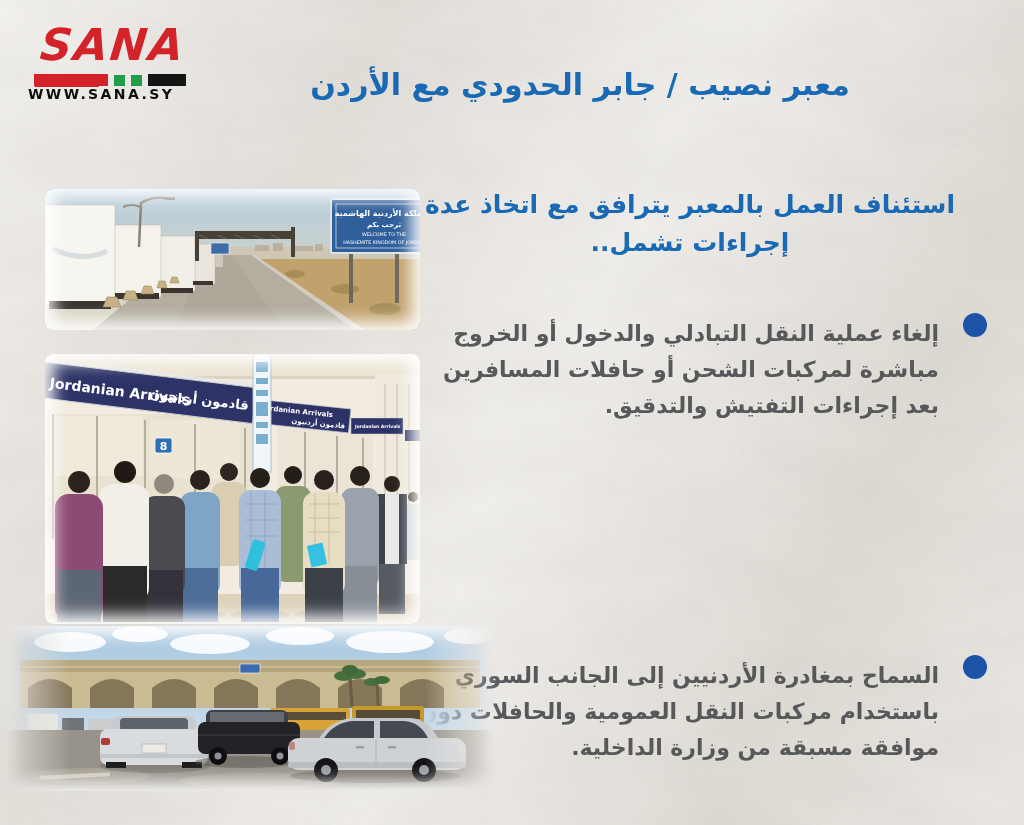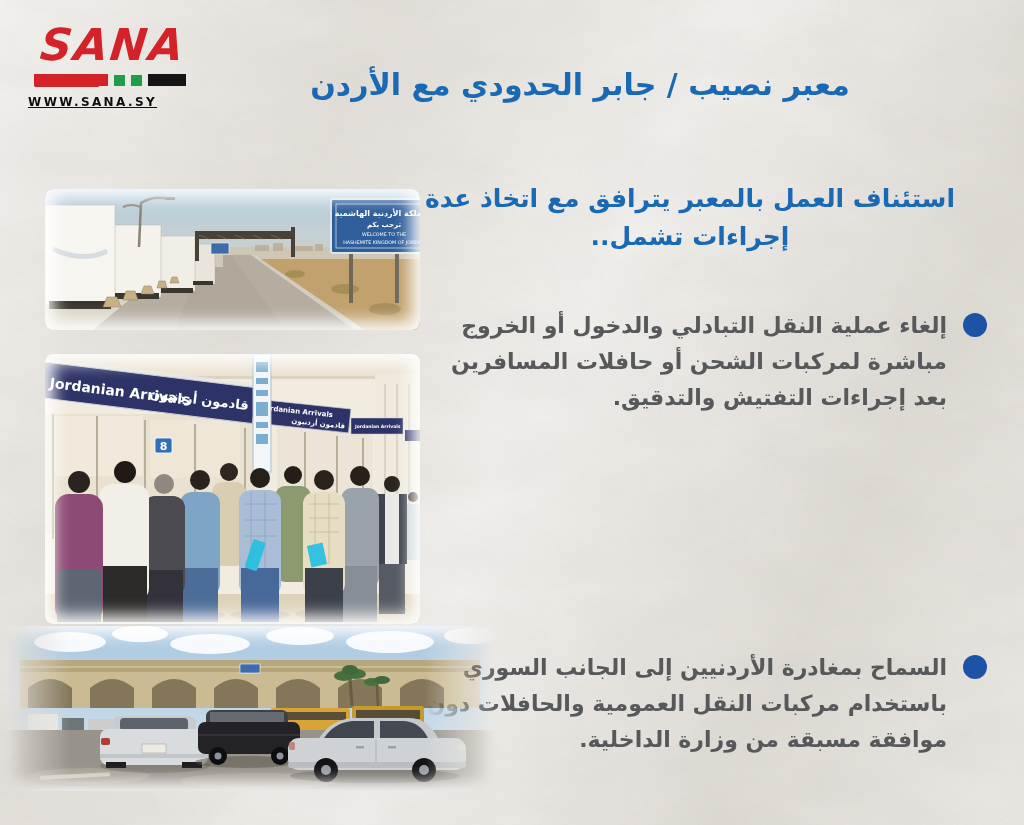--- a/index.html
+++ b/index.html
@@ -18,38 +18,38 @@
   .logo-word{
     position:relative;color:#d42328;font-weight:bold;font-style:italic;
     font-size:44px;line-height:42px;letter-spacing:2px;transform:skewX(-6deg);
     text-align:center;
   }
   .logo-swoosh{position:absolute;left:8px;top:58px;width:64px;height:5px;background:#d42328;transform:skewX(-32deg);}
   .flag-stripe{display:flex;align-items:center;margin:8px 0 0 6px;height:12px;}
   .fs-red{width:74px;height:12px;background:#d42328;}
   .fs-green{width:11px;height:11px;background:#1f9d49;margin-left:6px;}
   .fs-black{width:38px;height:12px;background:#151515;margin-left:6px;}
-  .site{margin-top:9px;font-size:12px;font-weight:bold;letter-spacing:2.4px;color:#0e0e0e;text-decoration:underline;}
+  .site{font-size:14px;font-weight:bold;letter-spacing:2.4px;color:#0e0e0e;}
 
   
   .title{
     position:absolute;left:218px;top:48px;width:700px;margin:12px;
     font-size:30px;line-height:50px;font-weight:bold;color:#1a69b4;
     text-align:center;white-space:nowrap;
   }
   .intro{
-    position:absolute;left:400px;top:180px;width:580px;
+    position:absolute;left:400px;top:186px;width:580px;
     font-size:25px;line-height:38px;font-weight:bold;color:#1a69b4;
     text-align:center;
   }
 
   
   .bullet-row{position:absolute;right:37px;width:578px;display:flex;direction:rtl;align-items:flex-start;}
   .dot{flex:0 0 auto;width:24px;height:24px;border-radius:50%;background:#1d53a6;margin-top:5px;margin-left:16px;}
-  .btext{margin:0;width:535px;font-size:22px;line-height:36px;font-weight:bold;color:#57585a;text-align:right;}
+  .btext{margin:8px;width:535px;font-size:22px;line-height:36px;font-weight:bold;color:#57585a;text-align:right;}
   .b1{top:308px;}
   .b2{top:497px;}
   .b3{top:650px;}
 
   
   .photo{position:absolute;border-radius:8px;overflow:hidden;}
   .photo svg{display:block;}
   .feather{position:absolute;inset:0;border-radius:8px;pointer-events:none;
     box-shadow:inset 0 0 16px 9px rgba(255,255,255,.92);}
   .p1{left:45px;top:189px;width:375px;height:141px;}

